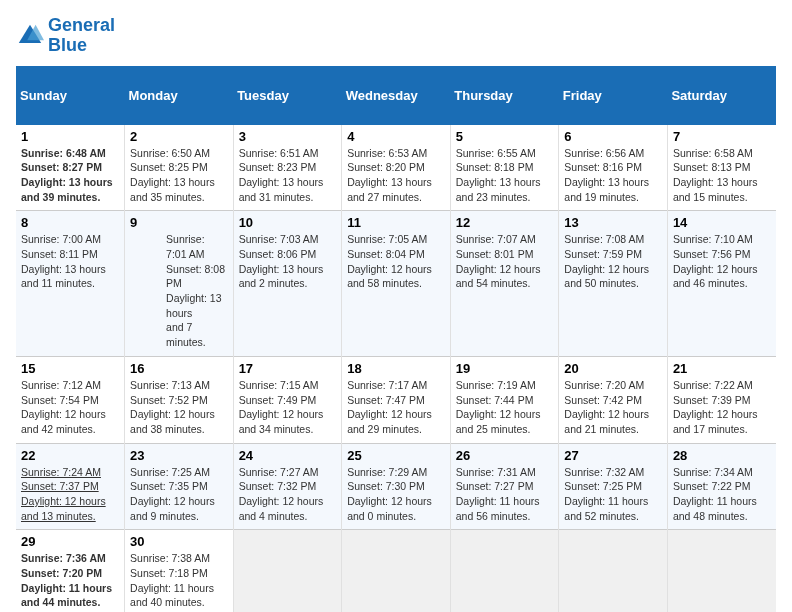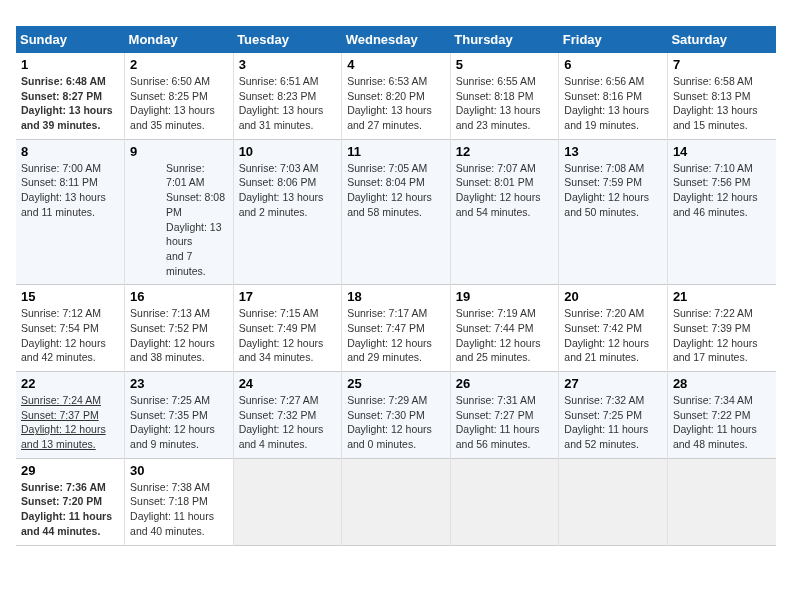--- a/index.html
+++ b/index.html
@@ -47,21 +47,21 @@
       color: #555;
     }
     table {
       width: 100%;
       border-collapse: collapse;
       font-size: 11px;
     }
     thead th {
       background: #1a6db5;
       color: #fff;
-      padding: 6px 4px;
+      padding: 22px 4px;
       text-align: left;
       font-size: 13px;
       font-weight: bold;
     }
     tbody tr {
       border-bottom: 1px solid #ccc;
     }
     tbody td {
       vertical-align: top;
       padding: 4px 5px 6px 5px;
@@ -83,20 +83,30 @@
     }
     .empty-cell { background: #f9f9f9; }
     tbody tr:nth-child(odd) td { background: #fff; }
     tbody tr:nth-child(even) td { background: #f4f8fd; }
     .empty-cell { background: #f0f0f0 !important; }
   </style>
 </head>
 <body>
 
 <div class="header-area">
+  <div class="logo">
+    <svg class="logo-icon" viewBox="0 0 40 40">
+      <polygon points="20,4 36,30 4,30" fill="#1a6db5"></polygon>
+      <polygon points="28,4 40,26 16,26" fill="#4a9fd4" opacity="0.7"></polygon>
+    </svg>
+    <div class="logo-text">
+      <div><span>General</span></div>
+      <div><span style="color:#1a6db5;">Blue</span></div>
+    </div>
+  </div>
 </div>
 
 <table>
   <thead>
     <tr>
     <th>Sunday</th>
         <th>Monday</th>
         <th>Tuesday</th>
         <th>Wednesday</th>
         <th>Thursday</th>

